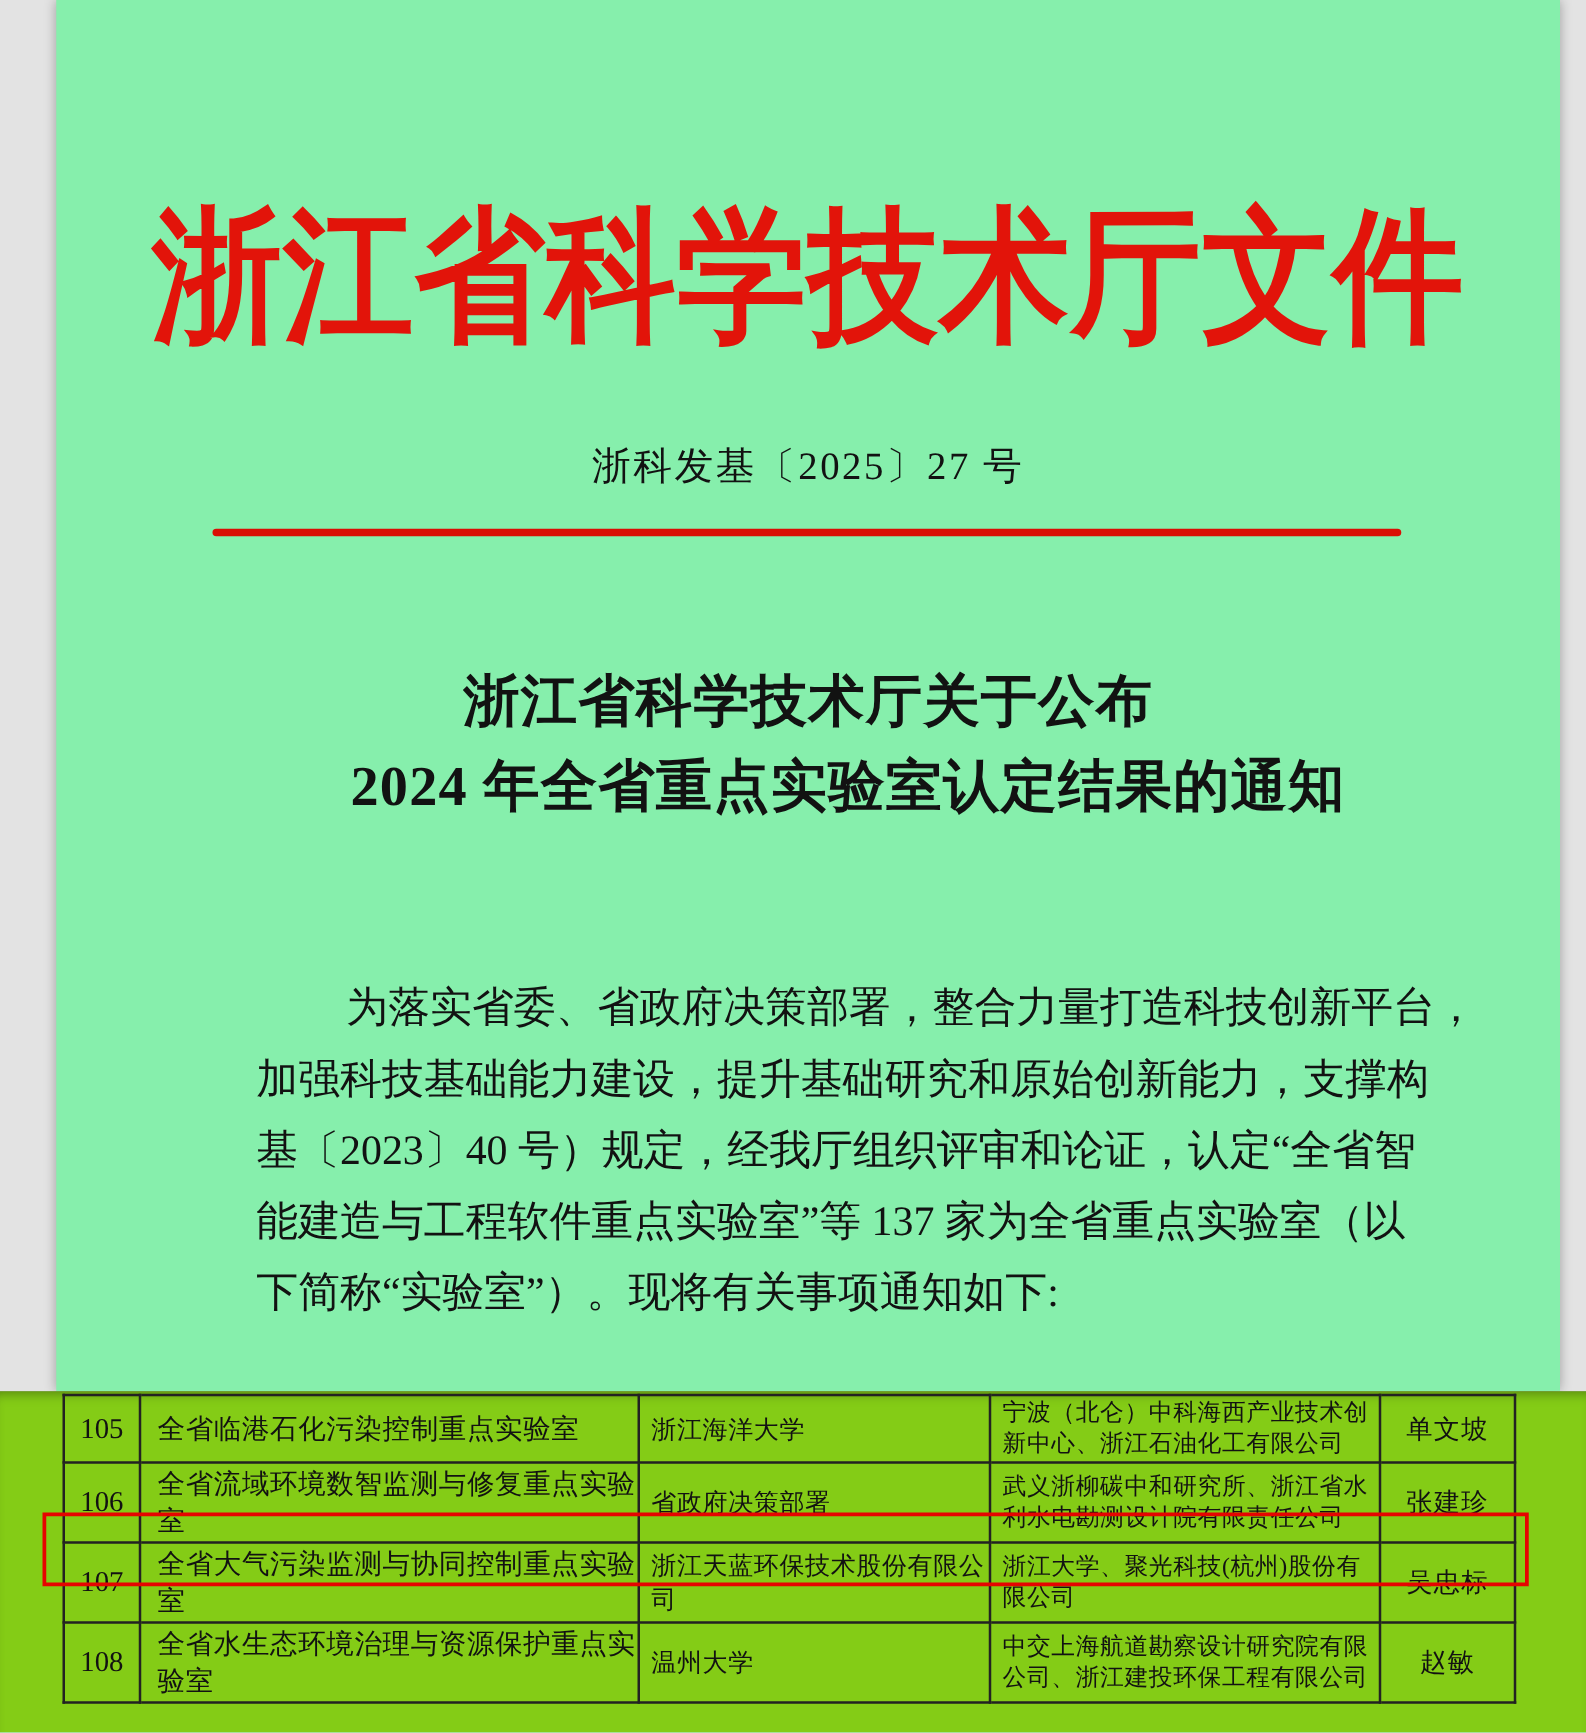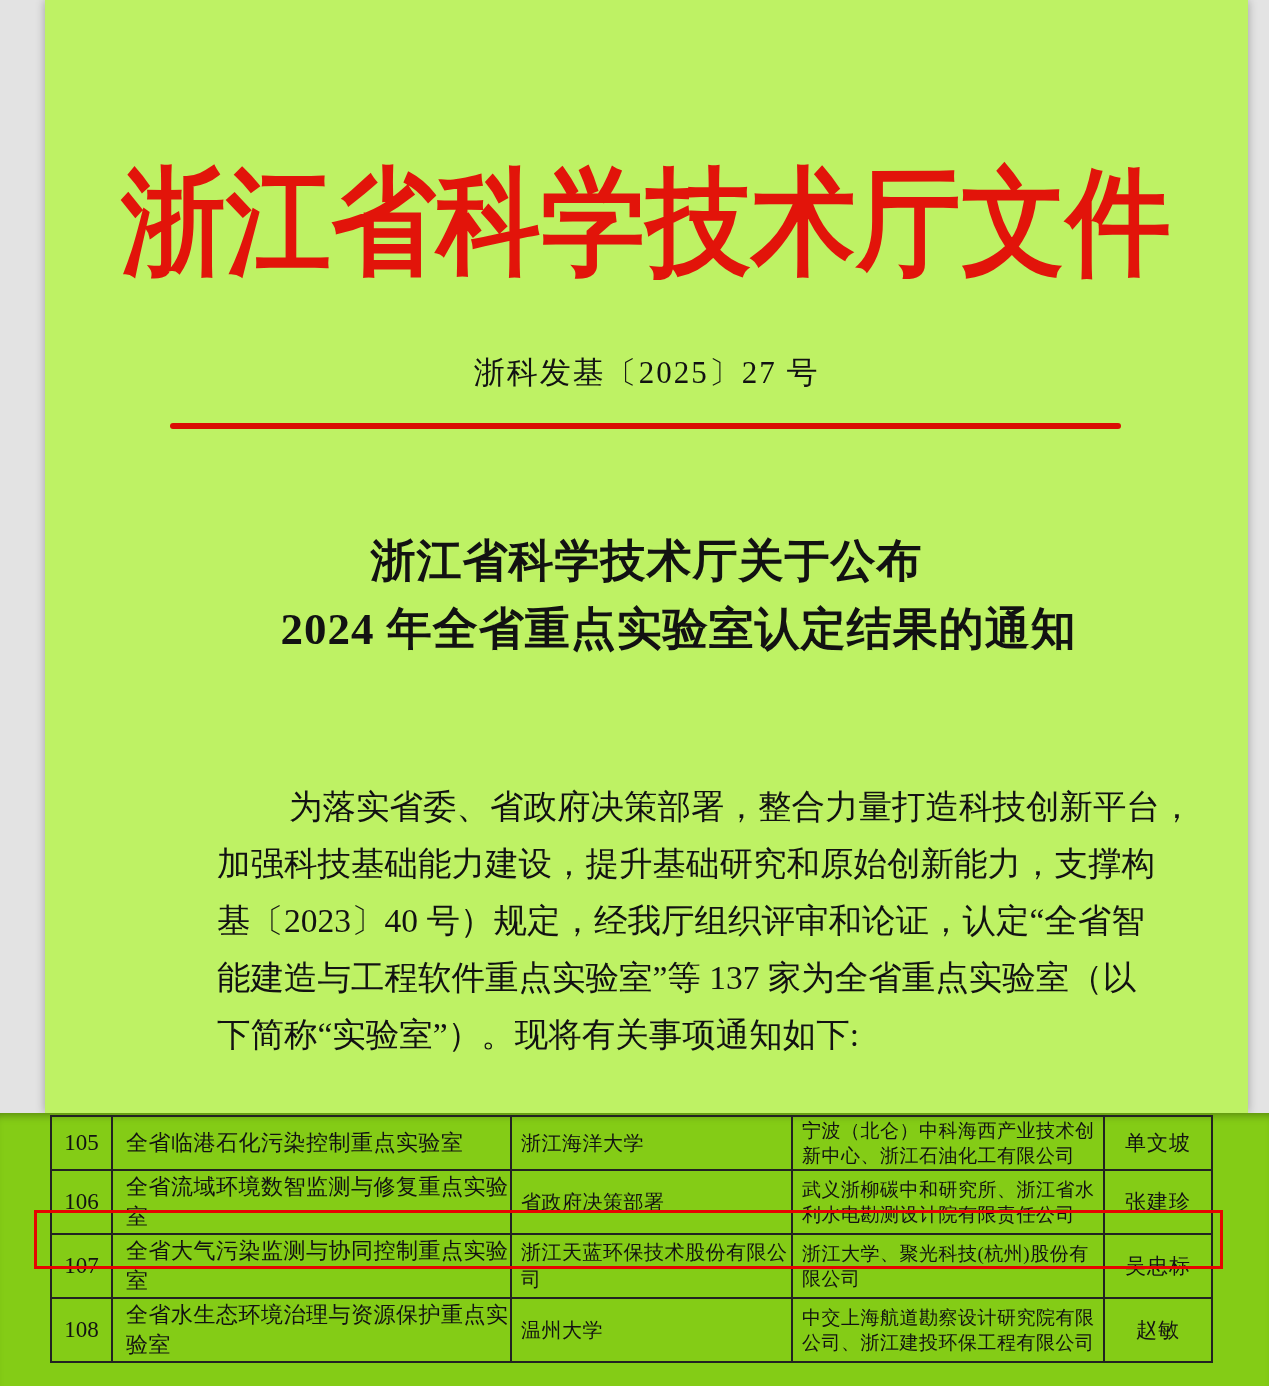--- a/index.html
+++ b/index.html
@@ -20,21 +20,21 @@
   .top-section {
     position: absolute;
     left: 0; top: 0;
     width: 1269px; height: 1113px;
     background: #e3e3e3;
   }
   .sheet {
     position: absolute;
     left: 45px; top: 0;
     width: 1203px; height: 1113px;
-    background: #bef264;
+    background: #86efac;
     box-shadow: 0 0 9px rgba(0,0,0,0.30);
   }
   .header-title {
     position: absolute;
     left: 0; top: 152px;
     width: 100%;
     text-align: center;
     font-size: 104px;
     font-weight: 900;
     letter-spacing: 1px;
@@ -77,21 +77,20 @@
     left: 160px; top: 722px;
     font-size: 34px;
     line-height: 40px;
   }
   .body-paragraph {
     position: absolute;
     left: 160px; top: 778px;
     width: 901px;
     font-size: 33.5px;
     line-height: 57px;
-    margin-left: 12px;
   }
   .body-line {
     text-align: justify;
     text-align-last: justify;
     white-space: nowrap;
   }
   .body-line.first { text-indent: 2.15em; }
   .body-line.last  { text-align-last: left; }
 
   

